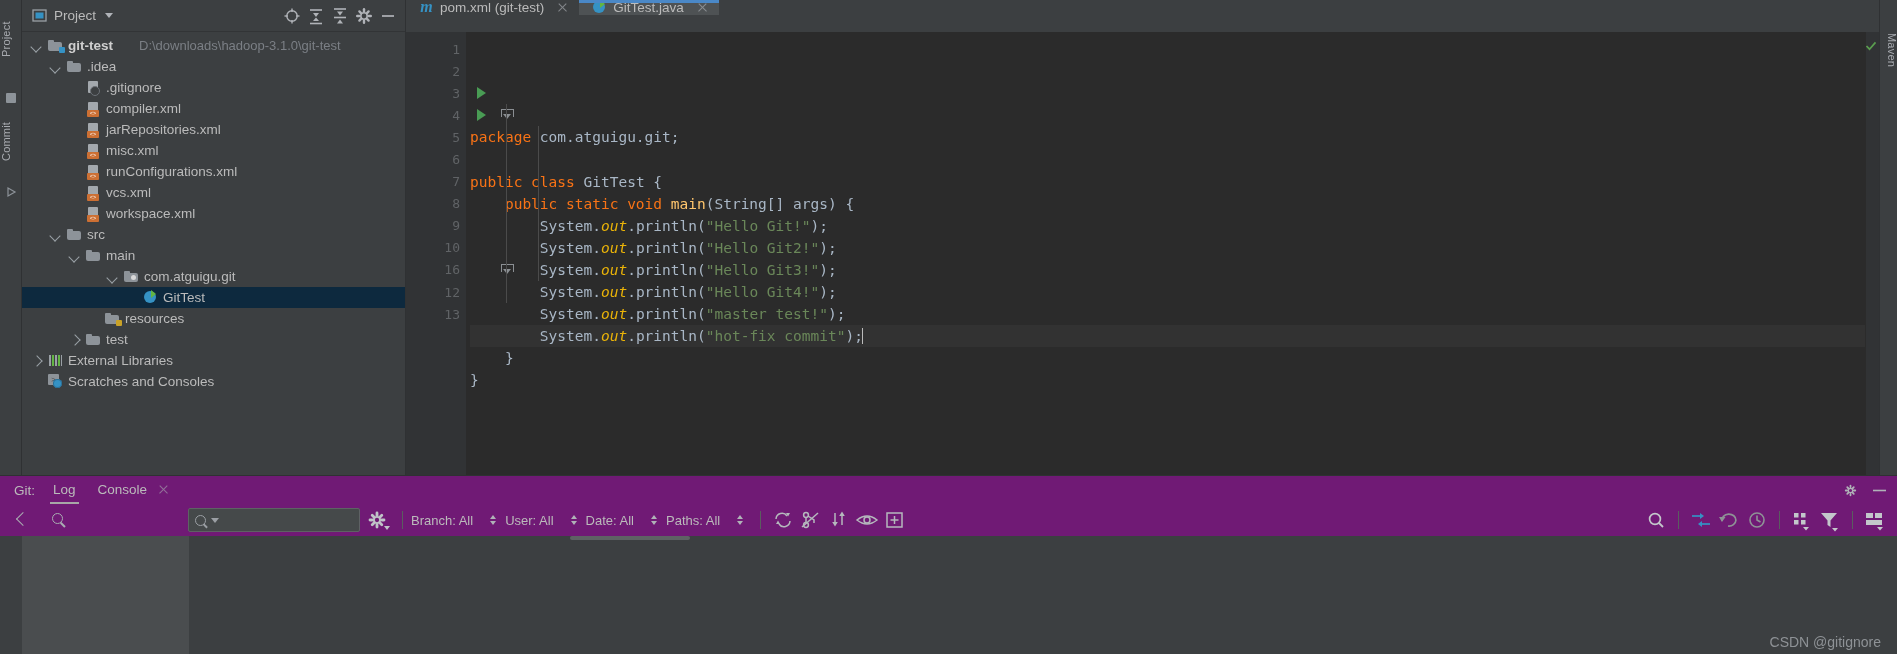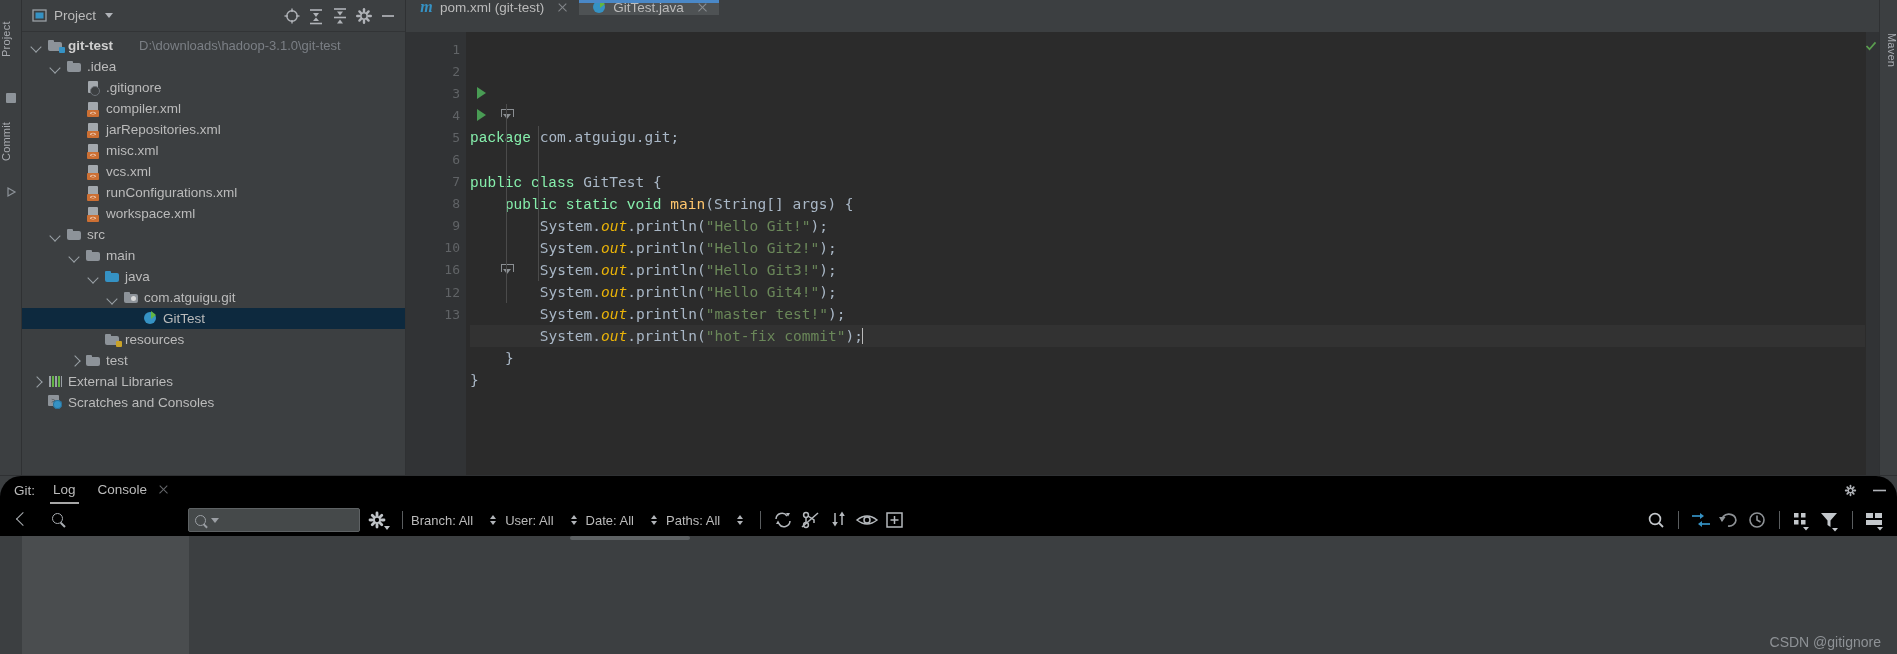--- a/index.html
+++ b/index.html
@@ -216,21 +216,21 @@
     border-left: 4px solid transparent; border-right: 4px solid transparent;
     border-top: 5px solid #8b8f93;
   }
   .code {
     flex: 1; position: relative; padding: 6px 0 0 4px;
     font-family: "DejaVu Sans Mono", monospace; font-size: 14.5px;
     line-height: 22.1px; white-space: pre; color: #a9b7c6; overflow: hidden;
   }
   .code .ln { height: 22.1px; }
   .code .ln.cur { background: #323232; }
-  .kw  { color: #86efac; font-family: Liberation Mono, monospace; }
+  .kw  { color: #f97316; }
   .cls { color: #a9b7c6; }
   .stat{ color: #eab308; font-style: italic; }
   .str { color: #6a8759; }
   .mth { color: #ffc66d; }
   .pln { color: #a9b7c6; }
   .caret {
     display: inline-block; width: 1.4px; height: 16px; background: #bbbbbb;
     vertical-align: -3px; margin-left: -1px;
   }
   .indent-guide {
@@ -256,21 +256,21 @@
     writing-mode: vertical-rl; transform: none;
   }
 
   
   .hsplit {
     position: absolute; left: 0; top: 475px; right: 0; height: 1px; background: #2f3133;
   }
 
   
   .git-window {
-    position: absolute; left: 0; top: 476px; right: 0; bottom: 0; background: #000000; border-radius: 21px;
+    position: absolute; left: 0; top: 476px; right: 0; bottom: 0; background: #701a75;
   }
   .git-header {
     height: 28px; display: flex; align-items: center; padding-left: 14px;
     position: relative;
   }
   .git-label { color: #bbbbbb; font-size: 13.5px; margin-right: 18px; }
   .git-tab {
     color: #bbbbbb; font-size: 13.5px; margin-right: 22px; position: relative;
     padding-bottom: 2px; cursor: default;
   }
@@ -492,51 +492,45 @@
         <div class="row" style="padding-left: 46px;">
           <span class="arrow"></span>
           <span style="width:4px"></span>
           <span class="ico i-xml"></span>
           <span class="lbl">misc.xml</span>
         </div>
         <div class="row" style="padding-left: 46px;">
           <span class="arrow"></span>
           <span style="width:4px"></span>
           <span class="ico i-xml"></span>
+          <span class="lbl">runConfigurations.xml</span>
+        </div>
+        <div class="row" style="padding-left: 46px;">
+          <span class="arrow"></span>
+          <span style="width:4px"></span>
+          <span class="ico i-xml"></span>
           <span class="lbl">vcs.xml</span>
-        </div>
-        <div class="row" style="padding-left: 46px;">
-          <span class="arrow"></span>
-          <span style="width:4px"></span>
-          <span class="ico i-xml"></span>
-          <span class="lbl">runConfigurations.xml</span>
         </div>
         <div class="row" style="padding-left: 46px;">
           <span class="arrow"></span>
           <span style="width:4px"></span>
           <span class="ico i-xml"></span>
           <span class="lbl">workspace.xml</span>
         </div>
         <div class="row" style="padding-left: 27px;">
           <span class="arrow open"></span>
           <span style="width:4px"></span>
           <span class="ico i-folder"></span>
           <span class="lbl">src</span>
         </div>
         <div class="row" style="padding-left: 46px;">
           <span class="arrow open"></span>
           <span style="width:4px"></span>
           <span class="ico i-folder"></span>
           <span class="lbl">main</span>
-        </div>
-        <div class="row" style="padding-left: 65px;">
-          <span class="arrow open"></span>
-          <span style="width:4px"></span>
-          <span class="ico i-folder blue"></span>
-          <span class="lbl">java</span>
         </div>
         <div class="row" style="padding-left: 84px;">
           <span class="arrow open"></span>
           <span style="width:4px"></span>
           <span class="ico i-folder">
             <span class="badge pkg" style="right:4px;bottom:5px;"></span>
           </span>
           <span class="lbl">com.atguigu.git</span>
         </div>
         <div class="row selected" style="padding-left: 103px;">

